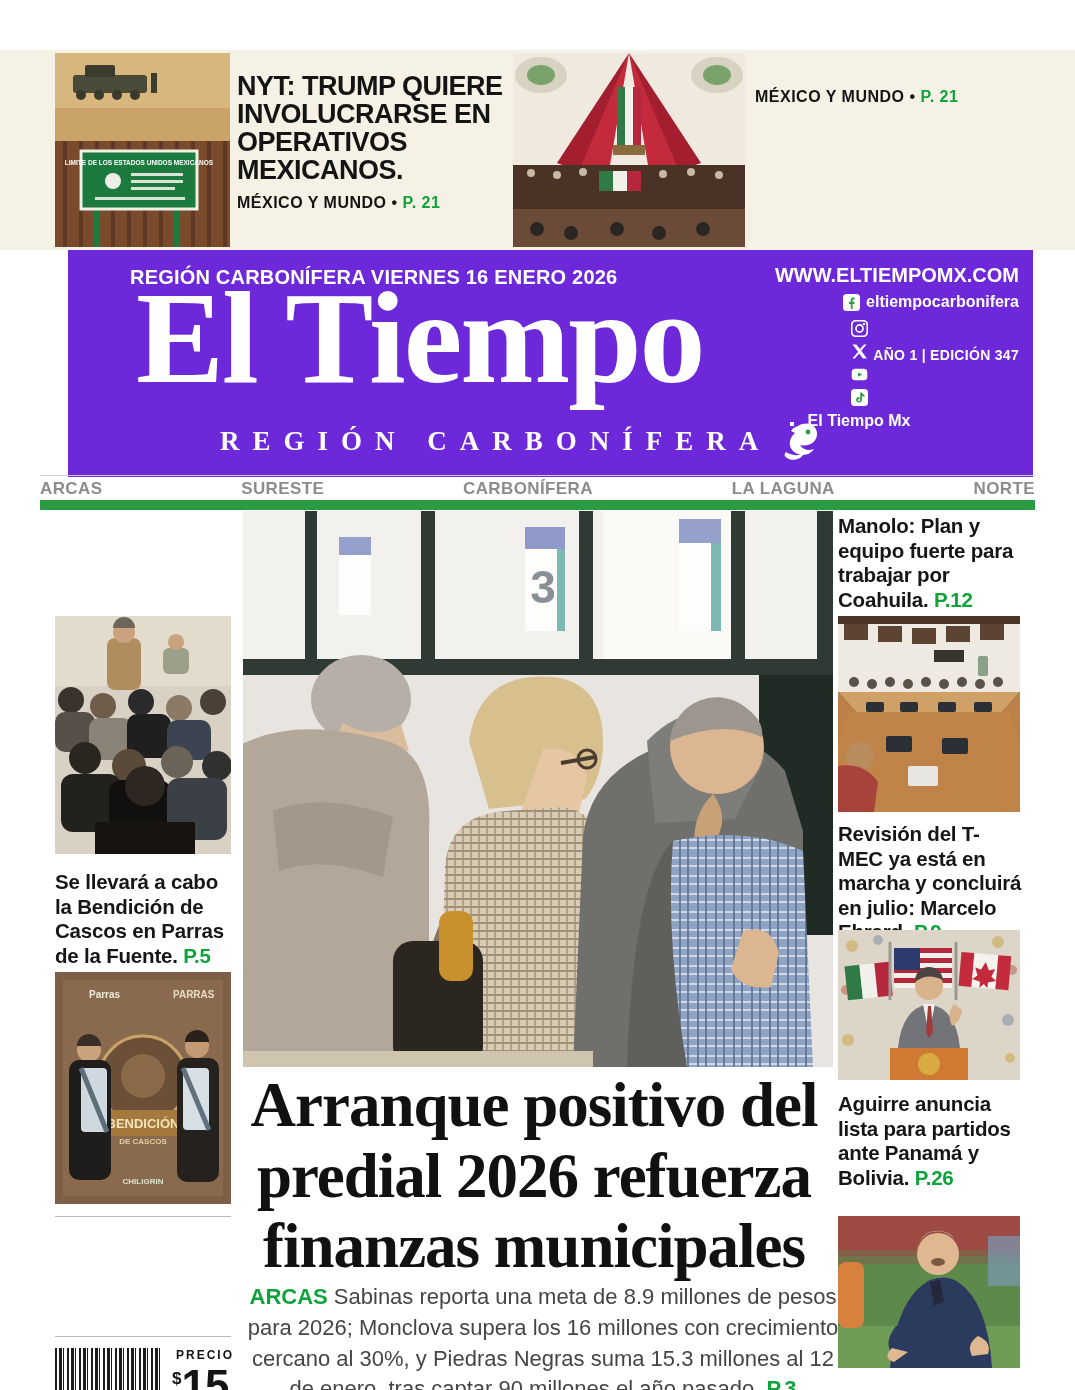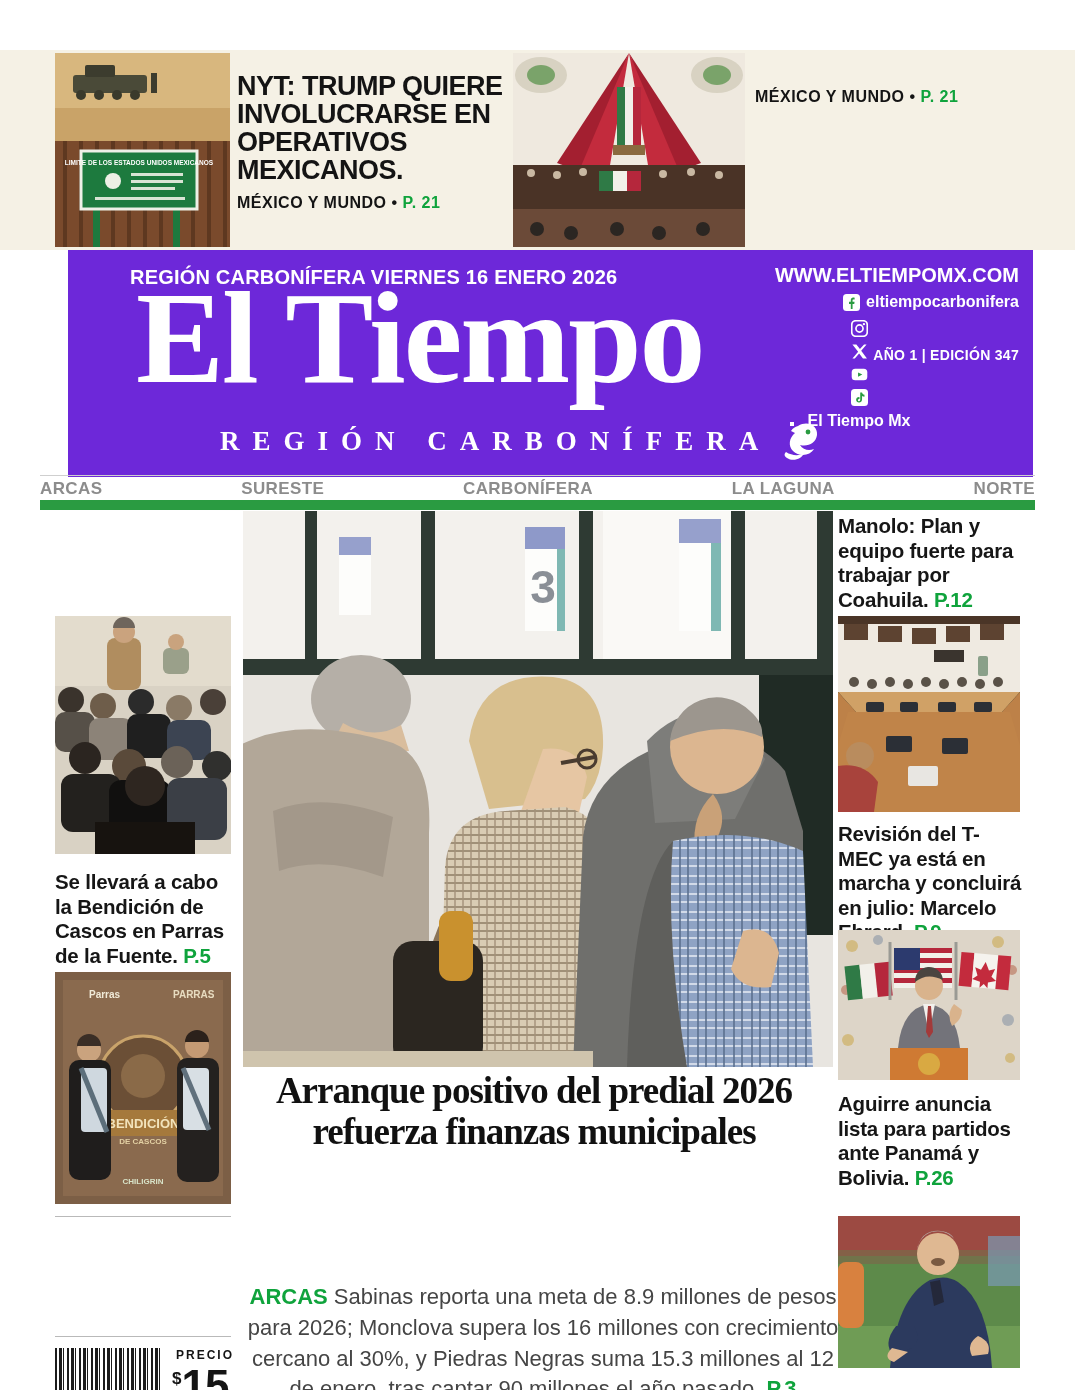--- a/index.html
+++ b/index.html
@@ -34,21 +34,21 @@
        font-size:17px;font-weight:700;color:#8c8c8c;letter-spacing:0.4px;padding-top:1px;}
   #green-bar{left:40px;top:480px;width:995px;height:10px;background:#2a9b41;}
 
   
   .col-head{font-weight:700;font-size:20.5px;line-height:1.2;letter-spacing:-0.2px;color:#161616;}
   .photo{display:block;}
   .divider{border-top:1px solid #b9b9b9;}
 
   
   #main-headline{left:230px;top:1050px;width:608px;text-align:center;
-     font-family:"Liberation Serif",serif;font-weight:bold;font-size:37px;line-height:1.12;
+     font-family:"Liberation Serif",serif;font-weight:bold;font-size:63px;line-height:1.12;
      letter-spacing:-1px;color:#111;}
   #main-summary{left:243px;top:1262px;width:600px;text-align:center;
      font-size:22px;line-height:1.4;color:#454545;}
   #main-summary b{color:#0fa33c;}
 
   
   #barcode{left:55px;top:1328px;width:108px;height:42px;
      background:repeating-linear-gradient(90deg,#1c1c1c 0 2px,#fff 2px 4px,#1c1c1c 4px 7px,#fff 7px 8px,#1c1c1c 8px 9px,#fff 9px 12px);}
   #barcode-digits{left:53px;top:1370px;width:112px;font-family:"DejaVu Sans Mono",monospace;
      font-size:10px;letter-spacing:1px;color:#222;text-align:center;}

